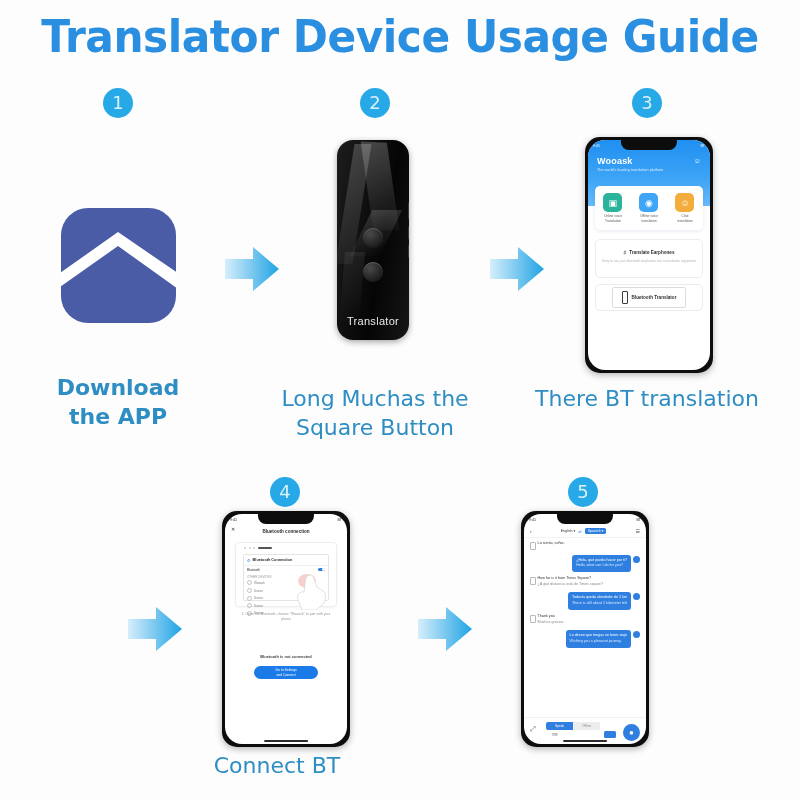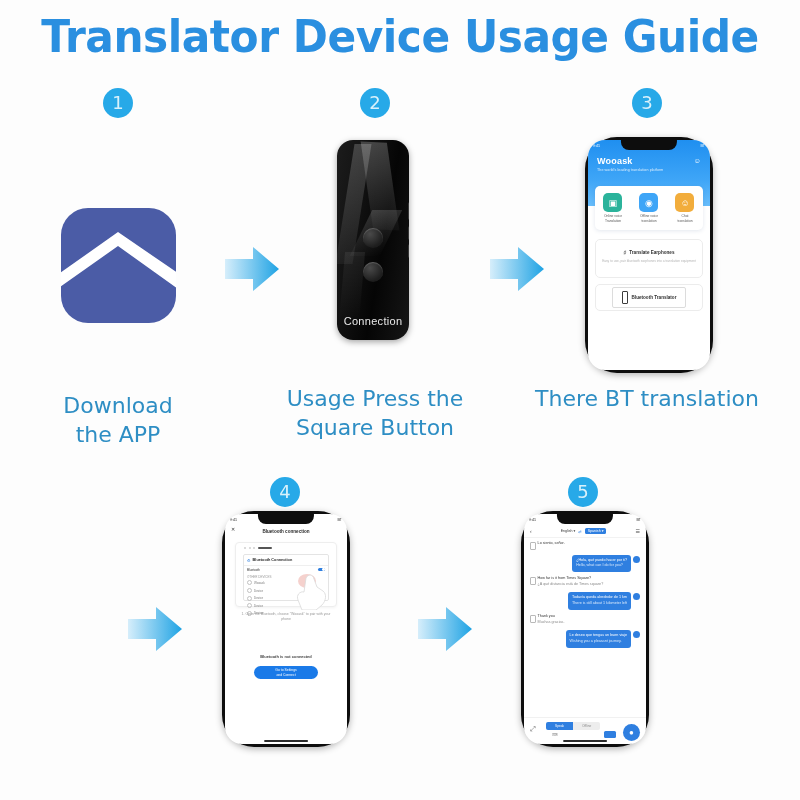--- a/index.html
+++ b/index.html
@@ -107,21 +107,21 @@
     position:absolute;right:-4px;width:5px;border-radius:2px;
     background:linear-gradient(90deg,#3a3a3a,#1a1a1a);
   }
   .dev-side.s1{top:62px;height:18px;}
   .dev-side.s2{top:86px;height:14px;}
   .dev-side.s3{top:104px;height:14px;}
 
   
   .phone{
     position:absolute;
-    border-radius:32px;
+    border-radius:15px;
     background:#0d0d0d;
     padding:3px;
     box-shadow:0 2px 7px rgba(0,0,0,0.3);
   }
   .phone-inner{
     position:relative;
     width:100%;height:100%;
     border-radius:17px;
     background:#fff;
     overflow:hidden;
@@ -328,54 +328,54 @@
       <defs>
         <linearGradient id="ag1" x1="0" y1="0" x2="1" y2="0">
           <stop offset="0" stop-color="#d6eefb"></stop>
             <stop offset="1" stop-color="#1fa3e4"></stop>
         </linearGradient>
       </defs>
       <path d="M0 14 L28 14 L28 2 L54 24 L28 46 L28 34 L0 34 Z" fill="url(#ag1)"></path>
     </svg>
   </div>
 
-  <div class="caption" style="left:18px;top:392px;width:200px;">
+  <div class="caption" style="left:18px;top:374px;width:200px;font-weight:bold;">
     <div>Download</div>
     <div>the APP</div>
   </div>
 
   <div class="badge" style="left:360px;top:88px;">2</div>
 
   <div class="device" style="left:337px;top:140px;">
     <div class="dev-gloss1"></div>
     <div class="dev-gloss2"></div>
     <div class="dev-gloss3"></div>
     <div class="dev-gloss4"></div>
     <div class="dev-btn b1"></div>
     <div class="dev-btn b2"></div>
-    <div class="dev-label">Connection</div>
+    <div class="dev-label">Translator</div>
     <div class="dev-side s1"></div>
     <div class="dev-side s2"></div>
     <div class="dev-side s3"></div>
   </div>
 
   <div class="arrow" style="left:490px;top:245px;">
     <svg width="56" height="48" viewBox="0 0 56 48">
       <defs>
         <linearGradient id="ag2" x1="0" y1="0" x2="1" y2="0">
           <stop offset="0" stop-color="#d6eefb"></stop>
             <stop offset="1" stop-color="#1fa3e4"></stop>
         </linearGradient>
       </defs>
       <path d="M0 14 L28 14 L28 2 L54 24 L28 46 L28 34 L0 34 Z" fill="url(#ag2)"></path>
     </svg>
   </div>
 
   <div class="caption" style="left:275px;top:385px;width:200px;">
-    <div>Usage Press the</div>
+    <div>Long Muchas the</div>
     <div>Square Button</div>
   </div>
 
   <div class="badge" style="left:632px;top:88px;">3</div>
 
   <div class="phone" style="left:585px;top:137px;width:122px;height:230px;">
     <div class="phone-inner">
       <div class="notch"></div>
       <div class="statusbar light">
         <span>9:41</span>
@@ -509,20 +509,23 @@
       <defs>
         <linearGradient id="ag4" x1="0" y1="0" x2="1" y2="0">
           <stop offset="0" stop-color="#d6eefb"></stop>
             <stop offset="1" stop-color="#1fa3e4"></stop>
         </linearGradient>
       </defs>
       <path d="M0 14 L28 14 L28 2 L54 24 L28 46 L28 34 L0 34 Z" fill="url(#ag4)"></path>
     </svg>
   </div>
 
+  <div class="caption" style="left:177px;top:752px;width:200px;">
+    <div>Connect BT</div>
+  </div>
 
   <div class="badge" style="left:568px;top:477px;">5</div>
 
   <div class="phone" style="left:521px;top:511px;width:122px;height:230px;">
     <div class="phone-inner">
       <div class="notch"></div>
       <div class="statusbar">
         <span>9:41</span>
         <span>BT</span>
       </div>

